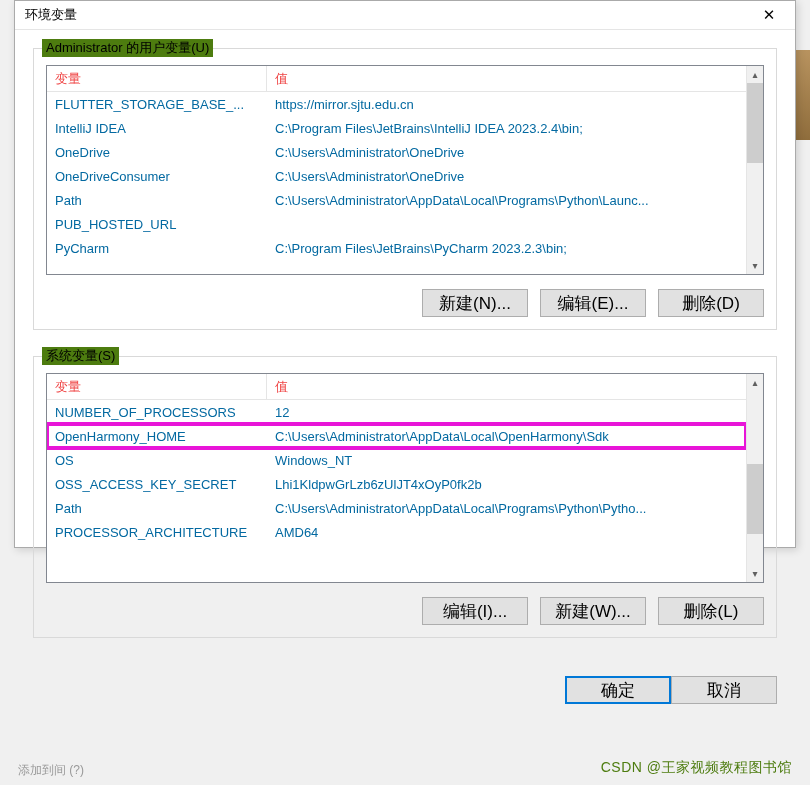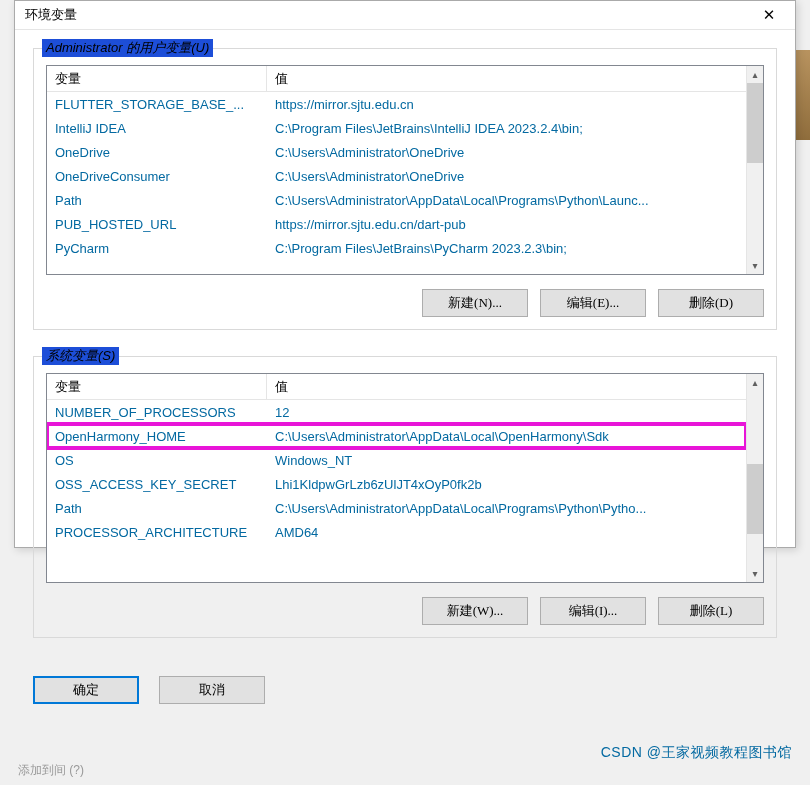--- a/index.html
+++ b/index.html
@@ -53,44 +53,43 @@
     }
     .group {
       border: 1px solid #d9d9d9;
       position: relative;
       padding: 16px 12px 12px 12px;
       margin-bottom: 26px;
     }
     .group-label {
       position: absolute;
       top: -10px; left: 8px;
-      background: #1d4ed8;
+      background: #4d7c0f;
       padding: 0 4px;
       font-size: 13px;
-      font-style: italic;
     }
     .grid-wrap {
       border: 1px solid #828790;
       height: 210px;
       position: relative;
       display: flex;
       background: #fff;
     }
     .grid-body {
       flex: 1;
       overflow: hidden;
     }
     .grid-header {
       display: flex;
       background: #fff;
       border-bottom: 1px solid #e5e5e5;
       height: 26px;
       align-items: center;
     }
-    .grid-header .col { padding: 4px 8px; color: #000000; font-size: 13px; }
+    .grid-header .col { padding: 4px 8px; color: #ef4444; font-size: 13px; }
     .col-var { width: 220px; border-right: 1px solid #e5e5e5; }
     .col-val { flex: 1; }
     .grid-rows { }
     .row {
       display: flex;
       height: 24px;
       align-items: center;
       font-size: 13px;
       color: #0369a1;
     }
@@ -133,38 +132,38 @@
       display: flex;
       justify-content: flex-end;
       gap: 12px;
       margin-top: 14px;
     }
     .btn {
       min-width: 106px;
       height: 28px;
       border: 1px solid #adadad;
       background: #e1e1e1;
-      font-size: 13px;
+      font-size: 17px;
       display: flex; align-items: center; justify-content: center;
       cursor: default;
-      font-family: Liberation Serif, serif;
     }
     .footer-btns {
       display: flex;
-      gap: 20px;
+      justify-content: flex-end;
+      gap: 0;
       padding: 6px 18px 16px 18px;
     }
     .btn.primary {
       border: 2px solid #0078d7;
       background: #e1e1e1;
     }
     .watermark {
       position: absolute;
-      right: 18px; bottom: 23px;
-      color: #0369a1;
+      right: 18px; bottom: 8px;
+      color: #4d7c0f;
       font-size: 14px;
       z-index: 5;
       letter-spacing: 0.5px;
     }
     .under-text {
       position: absolute;
       left: 18px; bottom: 6px;
       color: #999;
       font-size: 12px;
       z-index: 1;
@@ -207,21 +206,20 @@
               <div class="row">
                 <div class="cell-var">OneDriveConsumer</div>
                 <div class="cell-val">C:\Users\Administrator\OneDrive</div>
               </div>
               <div class="row">
                 <div class="cell-var">Path</div>
                 <div class="cell-val">C:\Users\Administrator\AppData\Local\Programs\Python\Launc...</div>
               </div>
               <div class="row">
                 <div class="cell-var">PUB_HOSTED_URL</div>
-                <div class="cell-val">https://mirror.sjtu.edu.cn/dart-pub</div>
               </div>
               <div class="row">
                 <div class="cell-var">PyCharm</div>
                 <div class="cell-val">C:\Program Files\JetBrains\PyCharm 2023.2.3\bin;</div>
               </div>
             </div>
         </div>
         <div class="scrollbar">
           <div class="arrow">▴</div>
           <div class="thumb" style="top:17px;height:80px"></div>
@@ -270,22 +268,22 @@
               </div>
             </div>
         </div>
         <div class="scrollbar">
           <div class="arrow">▴</div>
           <div class="thumb" style="top:90px;height:70px"></div>
           <div class="arrow" style="position:absolute;bottom:0;left:0;right:0">▾</div>
         </div>
       </div>
       <div class="btn-row">
+        <div class="btn">编辑(I)...</div>
         <div class="btn">新建(W)...</div>
-        <div class="btn">编辑(I)...</div>
         <div class="btn">删除(L)</div>
       </div>
     </div>
 
   </div>
 
   <div class="footer-btns">
     <div class="btn primary">确定</div>
     <div class="btn">取消</div>
   </div>

